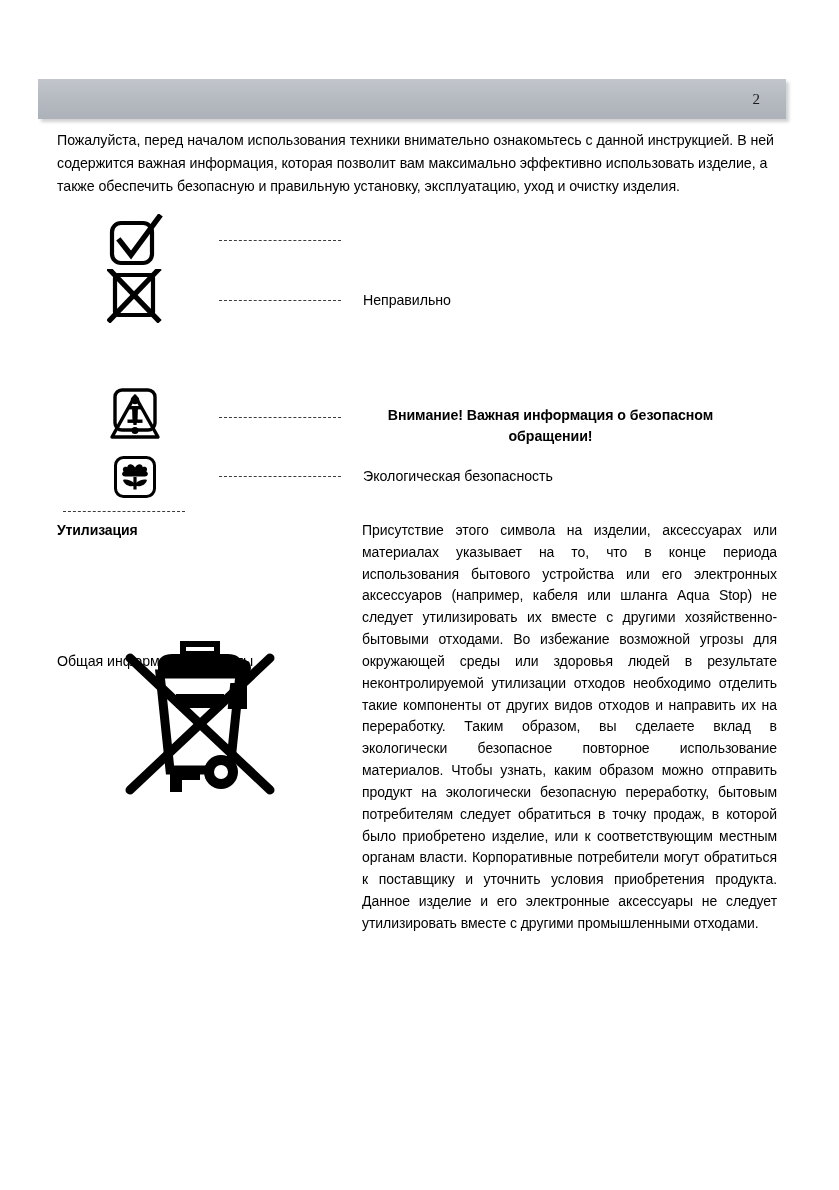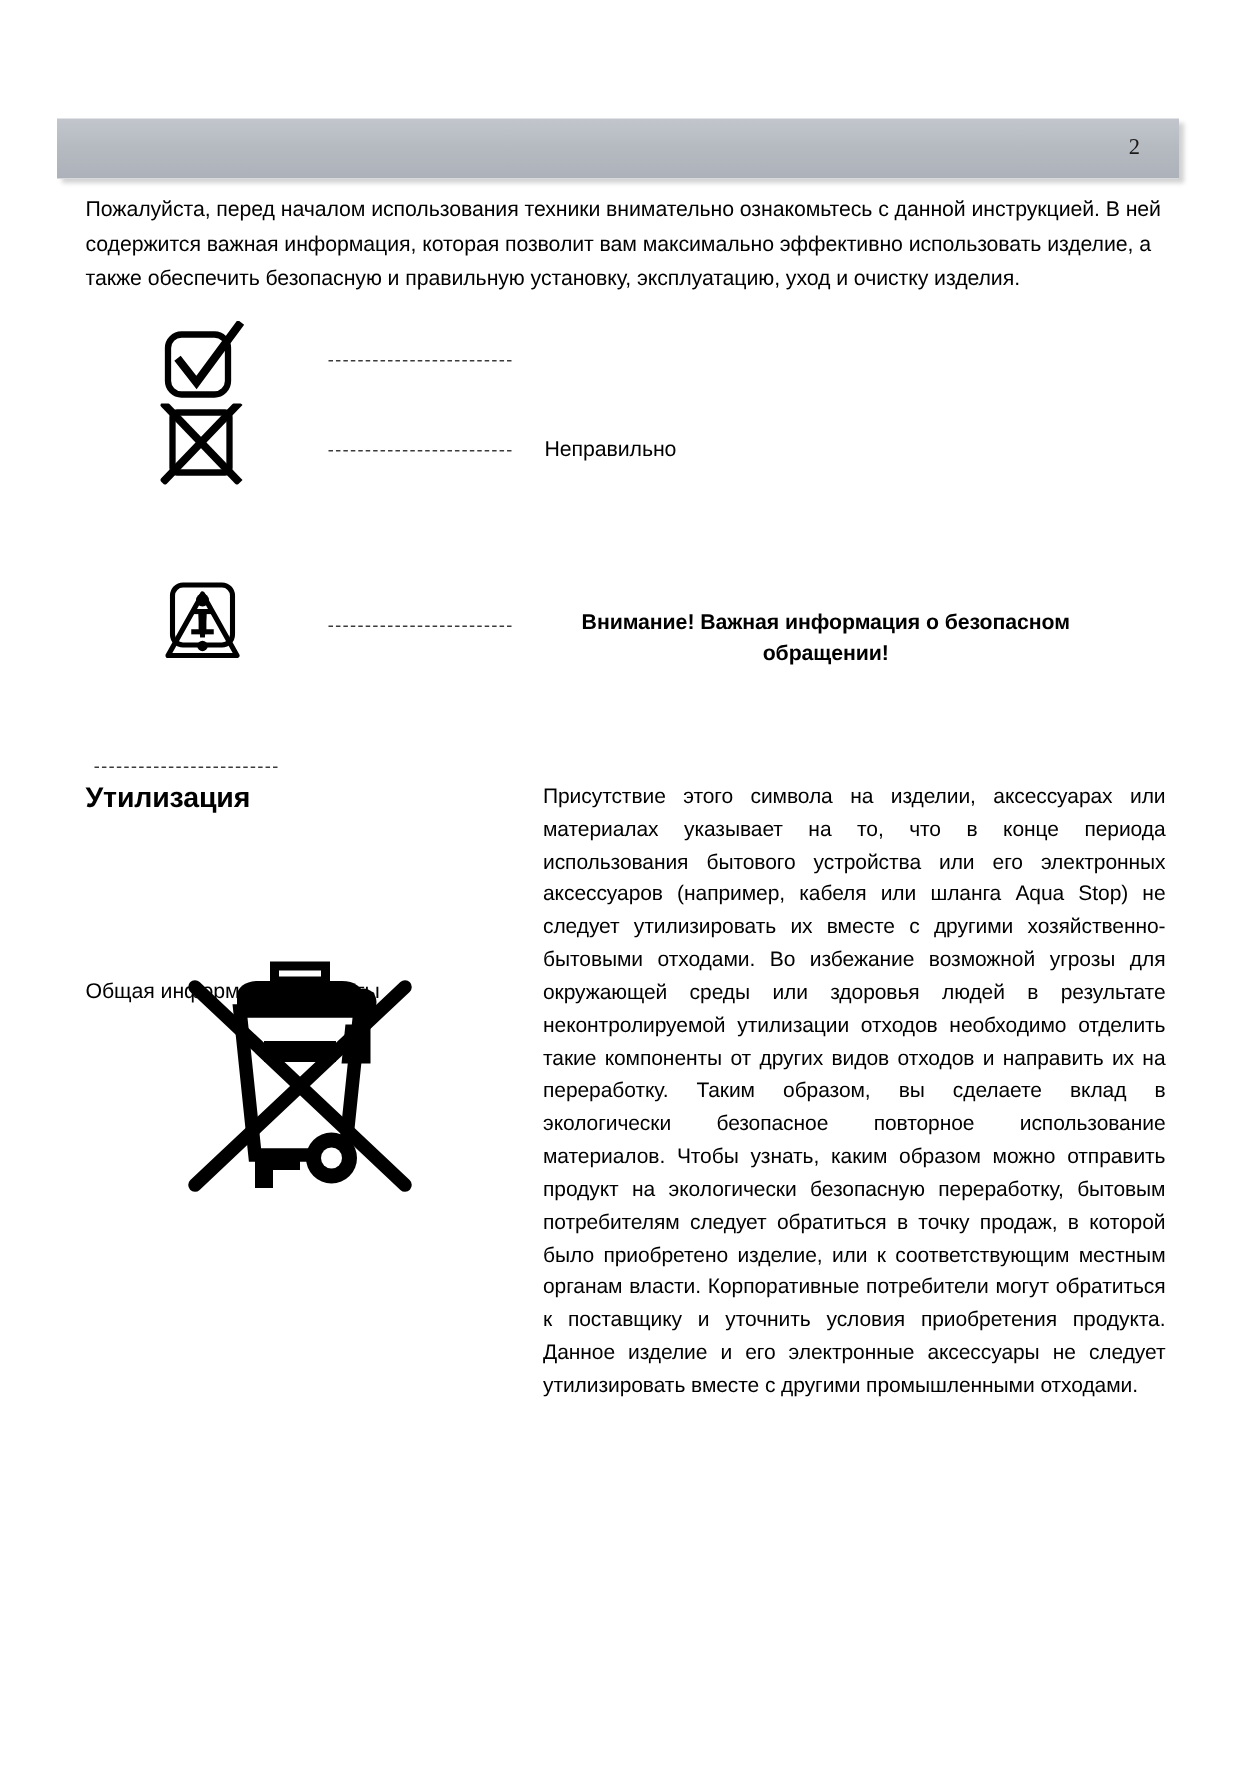--- a/index.html
+++ b/index.html
@@ -108,21 +108,21 @@
     font-size: 14.2px;
     line-height: 1.45;
     letter-spacing: -0.05px;
   }
   .legend-label-cell.bold { font-weight: bold; }
 
   
   .disposal-heading {
     position: absolute;
     left: 0;
-    font-size: 19px;
+    font-size: 14px;
     font-weight: bold;
     letter-spacing: -0.1px;
     line-height: 1.2;
   }
   .disposal-icon {
     position: absolute;
     left: 63px;
   }
   .disposal-text {
     position: absolute;
@@ -212,20 +212,39 @@
             <circle cx="27" cy="38.6" r="3.5" fill="#000"></circle>
           </svg>
         </span>
       </div>
       <div class="legend-lead-cell">
         <div class="lead-dashes" style="top:25px;"></div>
       </div>
       <div class="legend-label-cell bold" style="padding-top:13px; width:375px; flex:0 0 375px;">Внимание! Важная информация о безопасном обращении!</div>
     </div>
 
+    <div class="legend-row" style="top:240px;">
+      <div class="legend-icon-cell">
+        <span>
+          <svg width="46" height="46" viewBox="0 0 46 46">
+            <rect x="3.5" y="3.5" width="39" height="39" rx="8" ry="8" fill="none" stroke="#000" stroke-width="3"></rect>
+            <path d="M23 13.5 C20.5 9 16 9.2 15.2 13.2 C12.1 11.8 9.6 14.6 11.6 17.6
+                     C9.0 19.1 9.9 22.6 13.2 22.6 L32.8 22.6 C36.1 22.6 37 19.1 34.4 17.6
+                     C36.4 14.6 33.9 11.8 30.8 13.2 C30 9.2 25.5 9 23 13.5 Z" fill="#000"></path>
+            <path d="M23 23 L23 35.5" stroke="#000" stroke-width="3.2" fill="none"></path>
+            <path d="M23 30 C18.5 25.5 13.5 25 11 26 C12.5 31.5 18.5 33.5 23 31.5 Z" fill="#000"></path>
+            <path d="M23 30 C27.5 25.5 32.5 25 35 26 C33.5 31.5 27.5 33.5 23 31.5 Z" fill="#000"></path>
+          </svg>
+        </span>
+      </div>
+      <div class="legend-lead-cell">
+        <div class="lead-dashes" style="top:22px;"></div>
+      </div>
+      <div class="legend-label-cell" style="padding-top:12px;">Экологическая безопасность</div>
+    </div>
   </div>
 
   <div style="position:relative; margin-top:8px; height:460px;">
 
     <div class="disposal-heading" style="top:0px;">Утилизация</div>
 
     <div class="disposal-icon" style="top:108px;">
       <svg width="160" height="170" viewBox="0 0 160 170">
 
         <path d="M40 44 L120 44 L110 140 L50 140 Z" fill="none" stroke="#000" stroke-width="9"></path>

